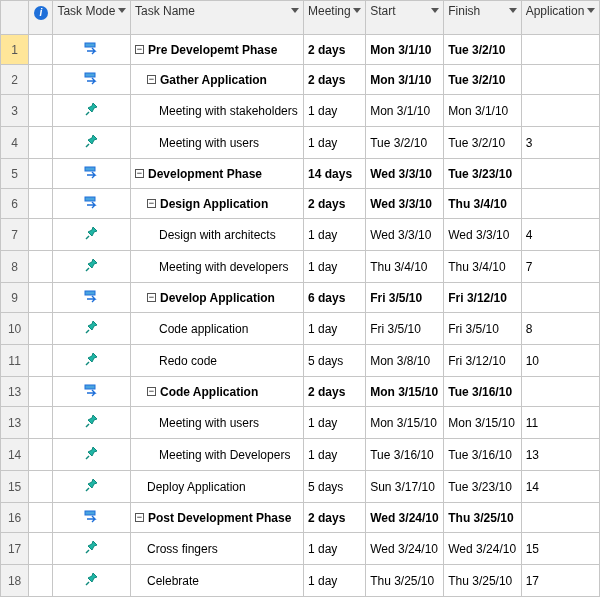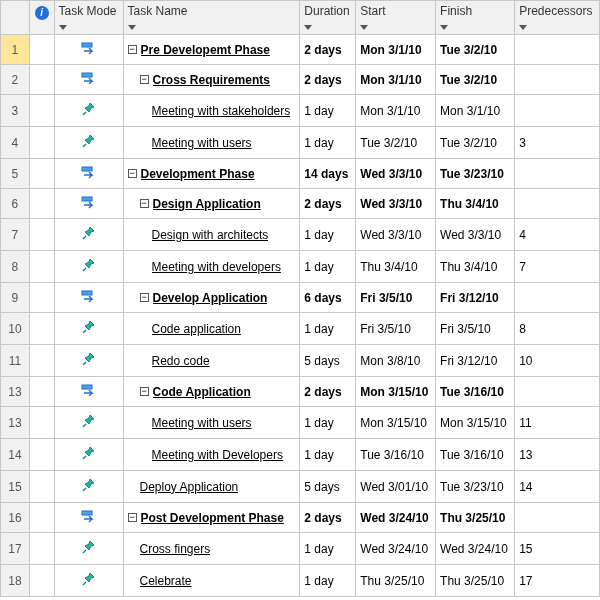--- a/index.html
+++ b/index.html
@@ -51,21 +51,20 @@
   .c-start  { width: 72px; }
   .c-finish { width: 72px; }
   .c-pred   { width: 68px; }
 
   .hdr-wrap {
     display: flex;
     align-items: flex-start;
     justify-content: space-between;
     gap: 2px;
     height: 100%;
-    flex-direction: column;
   }
   .hdr-label { line-height: 1.15; }
   .dd {
     width: 0; height: 0;
     border-left: 4px solid transparent;
     border-right: 4px solid transparent;
     border-top: 5px solid #555;
     margin-top: 3px;
     flex-shrink: 0;
   }
@@ -104,21 +103,20 @@
     margin-right: 4px;
     vertical-align: middle;
     background: #fff;
   }
 
   .task-name {
     display: inline-block;
     vertical-align: middle;
     overflow: hidden;
     text-overflow: ellipsis;
-    text-decoration: underline;
   }
 
   .indent-0 { padding-left: 0px; }
   .indent-1 { padding-left: 12px; }
   .indent-2 { padding-left: 24px; } 
 
   .bold { font-weight: bold; }
 </style>
 </head>
 <body>
@@ -137,39 +135,39 @@
       </div>
     </div>
     <div class="cell c-name">
       <div class="hdr-wrap">
         <span class="hdr-label">Task Name</span>
         <span class="dd"></span>
       </div>
     </div>
     <div class="cell c-dur">
       <div class="hdr-wrap">
-        <span class="hdr-label">Duration</span>
+        <span class="hdr-label">Meeting</span>
         <span class="dd"></span>
       </div>
     </div>
     <div class="cell c-start">
       <div class="hdr-wrap">
         <span class="hdr-label">Start</span>
         <span class="dd"></span>
       </div>
     </div>
     <div class="cell c-finish">
       <div class="hdr-wrap">
         <span class="hdr-label">Finish</span>
         <span class="dd"></span>
       </div>
     </div>
     <div class="cell c-pred">
       <div class="hdr-wrap">
-        <span class="hdr-label">Predecessors</span>
+        <span class="hdr-label">Application</span>
         <span class="dd"></span>
       </div>
     </div>
 
   </div>
 <div class="row">
       <div class="cell rownum selected">1</div>
       <div class="cell c-info"></div>
       <div class="cell c-mode"><span class="mode-auto"><svg width="18" height="14">
             <rect x="2" y="2" width="10" height="4" fill="#4aa3df" stroke="#1e6fd9"></rect>
@@ -181,21 +179,21 @@
       <div class="cell c-finish bold">Tue 3/2/10</div>
       <div class="cell c-pred"></div>
     </div>
     <div class="row">
       <div class="cell rownum">2</div>
       <div class="cell c-info"></div>
       <div class="cell c-mode"><span class="mode-auto"><svg width="18" height="14">
             <rect x="2" y="2" width="10" height="4" fill="#4aa3df" stroke="#1e6fd9"></rect>
             <path d="M4 10 h8 l-3 -3 m3 3 l-3 3" stroke="#1e6fd9" fill="none" stroke-width="1.4"></path>
           </svg></span></div>
-      <div class="cell c-name"><span class="indent-1 bold"><span class="expander">−</span><span class="task-name">Cross Requirements</span></span></div>
+      <div class="cell c-name"><span class="indent-1 bold"><span class="expander">−</span><span class="task-name">Gather Application</span></span></div>
       <div class="cell c-dur bold">2 days</div>
       <div class="cell c-start bold">Mon 3/1/10</div>
       <div class="cell c-finish bold">Tue 3/2/10</div>
       <div class="cell c-pred"></div>
     </div>
     <div class="row">
       <div class="cell rownum">3</div>
       <div class="cell c-info"></div>
       <div class="cell c-mode"><span class="mode-manual"><svg width="16" height="16">
             <path d="M9 2 l4 4 l-3 1 l-2 4 l-4 -4 l4 -2 z" fill="#1fb6a6" stroke="#0e8a7d"></path>
@@ -352,21 +350,21 @@
     </div>
     <div class="row">
       <div class="cell rownum">15</div>
       <div class="cell c-info"></div>
       <div class="cell c-mode"><span class="mode-manual"><svg width="16" height="16">
             <path d="M9 2 l4 4 l-3 1 l-2 4 l-4 -4 l4 -2 z" fill="#1fb6a6" stroke="#0e8a7d"></path>
             <line x1="5" y1="11" x2="2" y2="14" stroke="#0e8a7d" stroke-width="1.5"></line>
           </svg></span></div>
       <div class="cell c-name"><span class="indent-1"><span class="task-name">Deploy Application</span></span></div>
       <div class="cell c-dur">5 days</div>
-      <div class="cell c-start">Wed 3/01/10</div>
+      <div class="cell c-start">Sun 3/17/10</div>
       <div class="cell c-finish">Tue 3/23/10</div>
       <div class="cell c-pred">14</div>
     </div>
     <div class="row">
       <div class="cell rownum">16</div>
       <div class="cell c-info"></div>
       <div class="cell c-mode"><span class="mode-auto"><svg width="18" height="14">
             <rect x="2" y="2" width="10" height="4" fill="#4aa3df" stroke="#1e6fd9"></rect>
             <path d="M4 10 h8 l-3 -3 m3 3 l-3 3" stroke="#1e6fd9" fill="none" stroke-width="1.4"></path>
           </svg></span></div>

